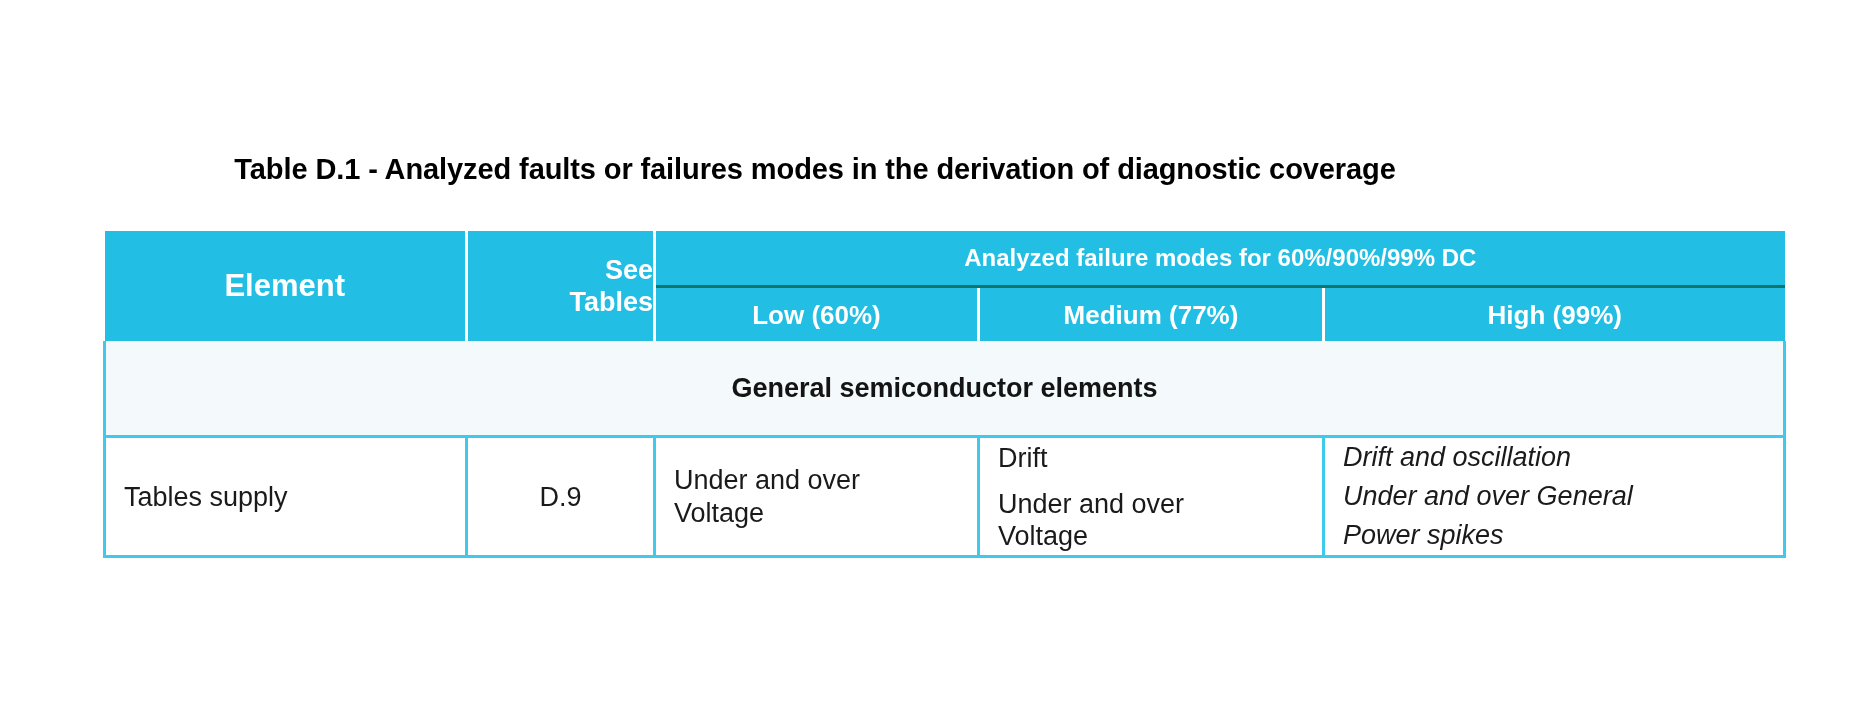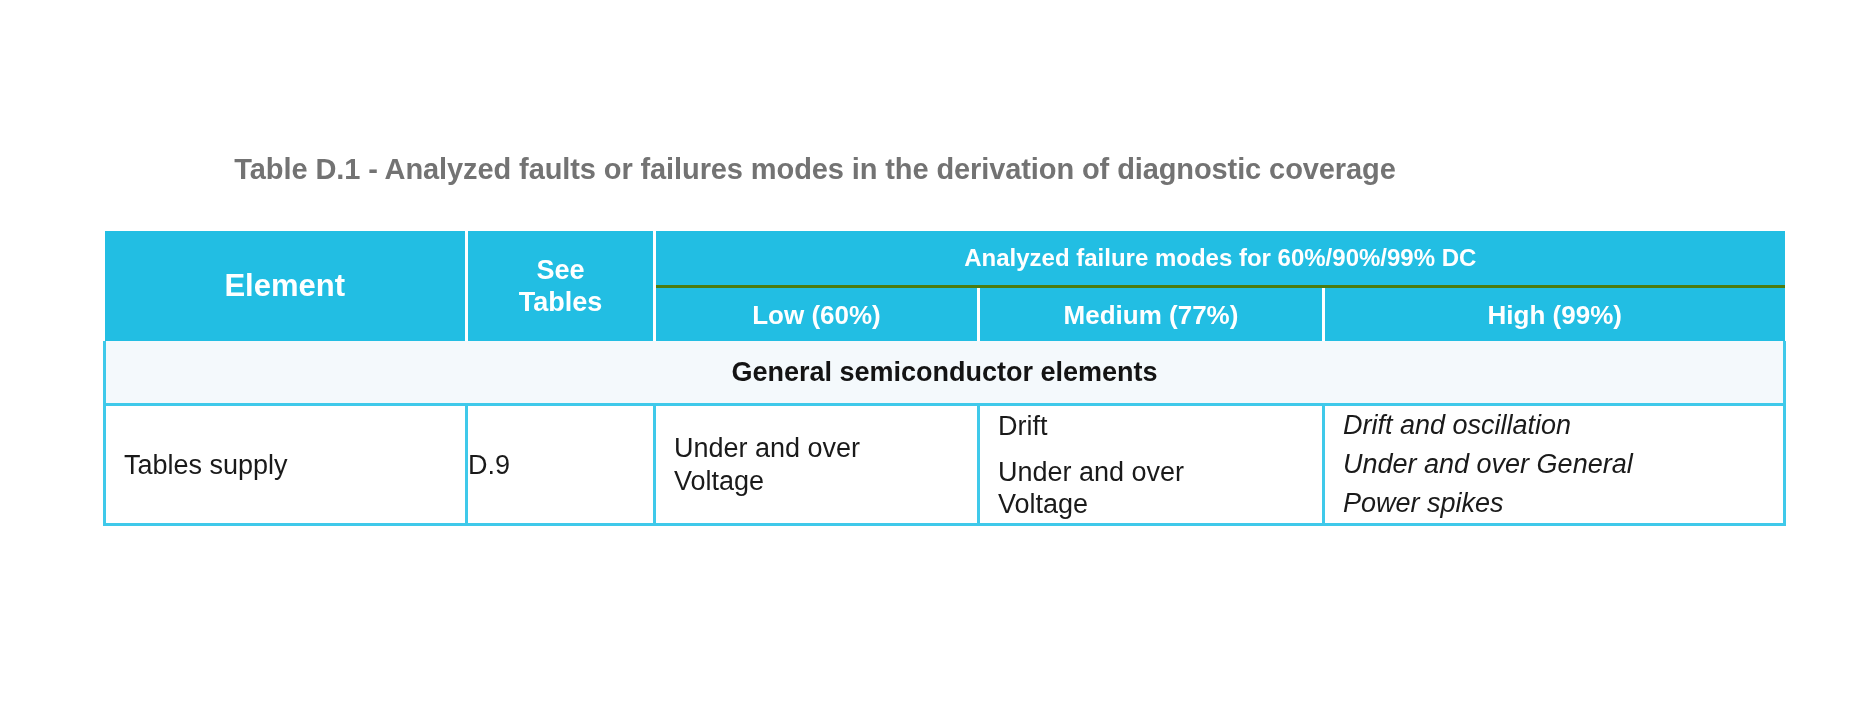--- a/index.html
+++ b/index.html
@@ -27,21 +27,21 @@
   .table-title {
     position: absolute;
     left: 0;
     top: 152px;
     width: 1630px;
     text-align: center;
     font-family: "Liberation Sans", sans-serif;
     font-weight: bold;
     font-size: 29px;
     line-height: 34px;
-    color: #737373;
+    color: #000000;
     letter-spacing: -0.1px;
     white-space: nowrap;
   }
 
   
   .table-wrap {
     position: absolute;
     left: 103px;
     top: 231px;
     width: 1680px;
@@ -78,55 +78,55 @@
   th.th-span    { font-size: 24px; height: 54px; }
   th.th-sub     { font-size: 26px; height: 53px; }
 
   
   th.th-element,
   th.th-see {
     border-right: 3px solid #ffffff;
     height: 108px;
   }
   th.th-sub + th.th-sub { border-left: 3px solid #ffffff; }
-  tr.hrow2 th { border-top: 3px solid #4d7c0f; }
+  tr.hrow2 th { border-top: 3px solid #0f766e; }
 
   
   td.band {
     background: #f4f9fc;
     color: #141414;
     font-family: "Liberation Sans", sans-serif;
     font-weight: bold;
     font-size: 27px;
     line-height: 32px;
     text-align: center;
     vertical-align: middle;
     height: 62px;
-    padding: 0;
+    padding: 16px;
     border-left: 3px solid #3fc9ea;
     border-right: 3px solid #3fc9ea;
     border-bottom: 3px solid #3fc9ea;
   }
 
   
   .dctable td.cell {
     background: #ffffff;
     color: #1a1a1a;
     font-family: "Liberation Sans", sans-serif;
     font-weight: normal;
     font-size: 27px;
     line-height: 32px;
     vertical-align: middle;
     height: 106px;
     padding: 0 0 0 18px;
     border-left: 3px solid #3fc9ea;
     border-bottom: 3px solid #3fc9ea;
   }
   .dctable td.cell.last { border-right: 3px solid #3fc9ea; font-style: italic; }
-  .dctable td.cell.center { padding-left: 0; }
+  .dctable td.cell.center { text-align: center; padding-left: 0; }
 
   .cell-lines { display: block; }
   .cell-lines .ln { display: block; white-space: pre-line; }
   .cell-lines .ln + .ln { margin-top: 0; }
 
   
   td.va-mid   { vertical-align: middle; }
 
   td.col-med .cell-lines .ln + .ln { margin-top: 14px; }
   td.col-low .cell-lines { line-height: 33px; }
@@ -144,21 +144,21 @@
       <colgroup>
         <col class="c1">
           <col class="c2">
           <col class="c3">
           <col class="c4">
           <col class="c5">
       </colgroup>
       <thead>
         <tr class="hrow1">
           <th class="th-element" rowspan="2">Element</th>
-          <th class="th-see" rowspan="2" style="white-space:pre-line;">See
+          <th class="th-see" rowspan="2" style="white-space:pre-line;text-align:right;">See
 Tables</th>
           <th class="th-span" colspan="3">Analyzed failure modes for 60%/90%/99% DC</th>
         </tr>
         <tr class="hrow2">
           <th class="th-sub">Low (60%)</th>
           <th class="th-sub">Medium (77%)</th>
           <th class="th-sub">High (99%)</th>
         </tr>
       </thead>
       <tbody>

